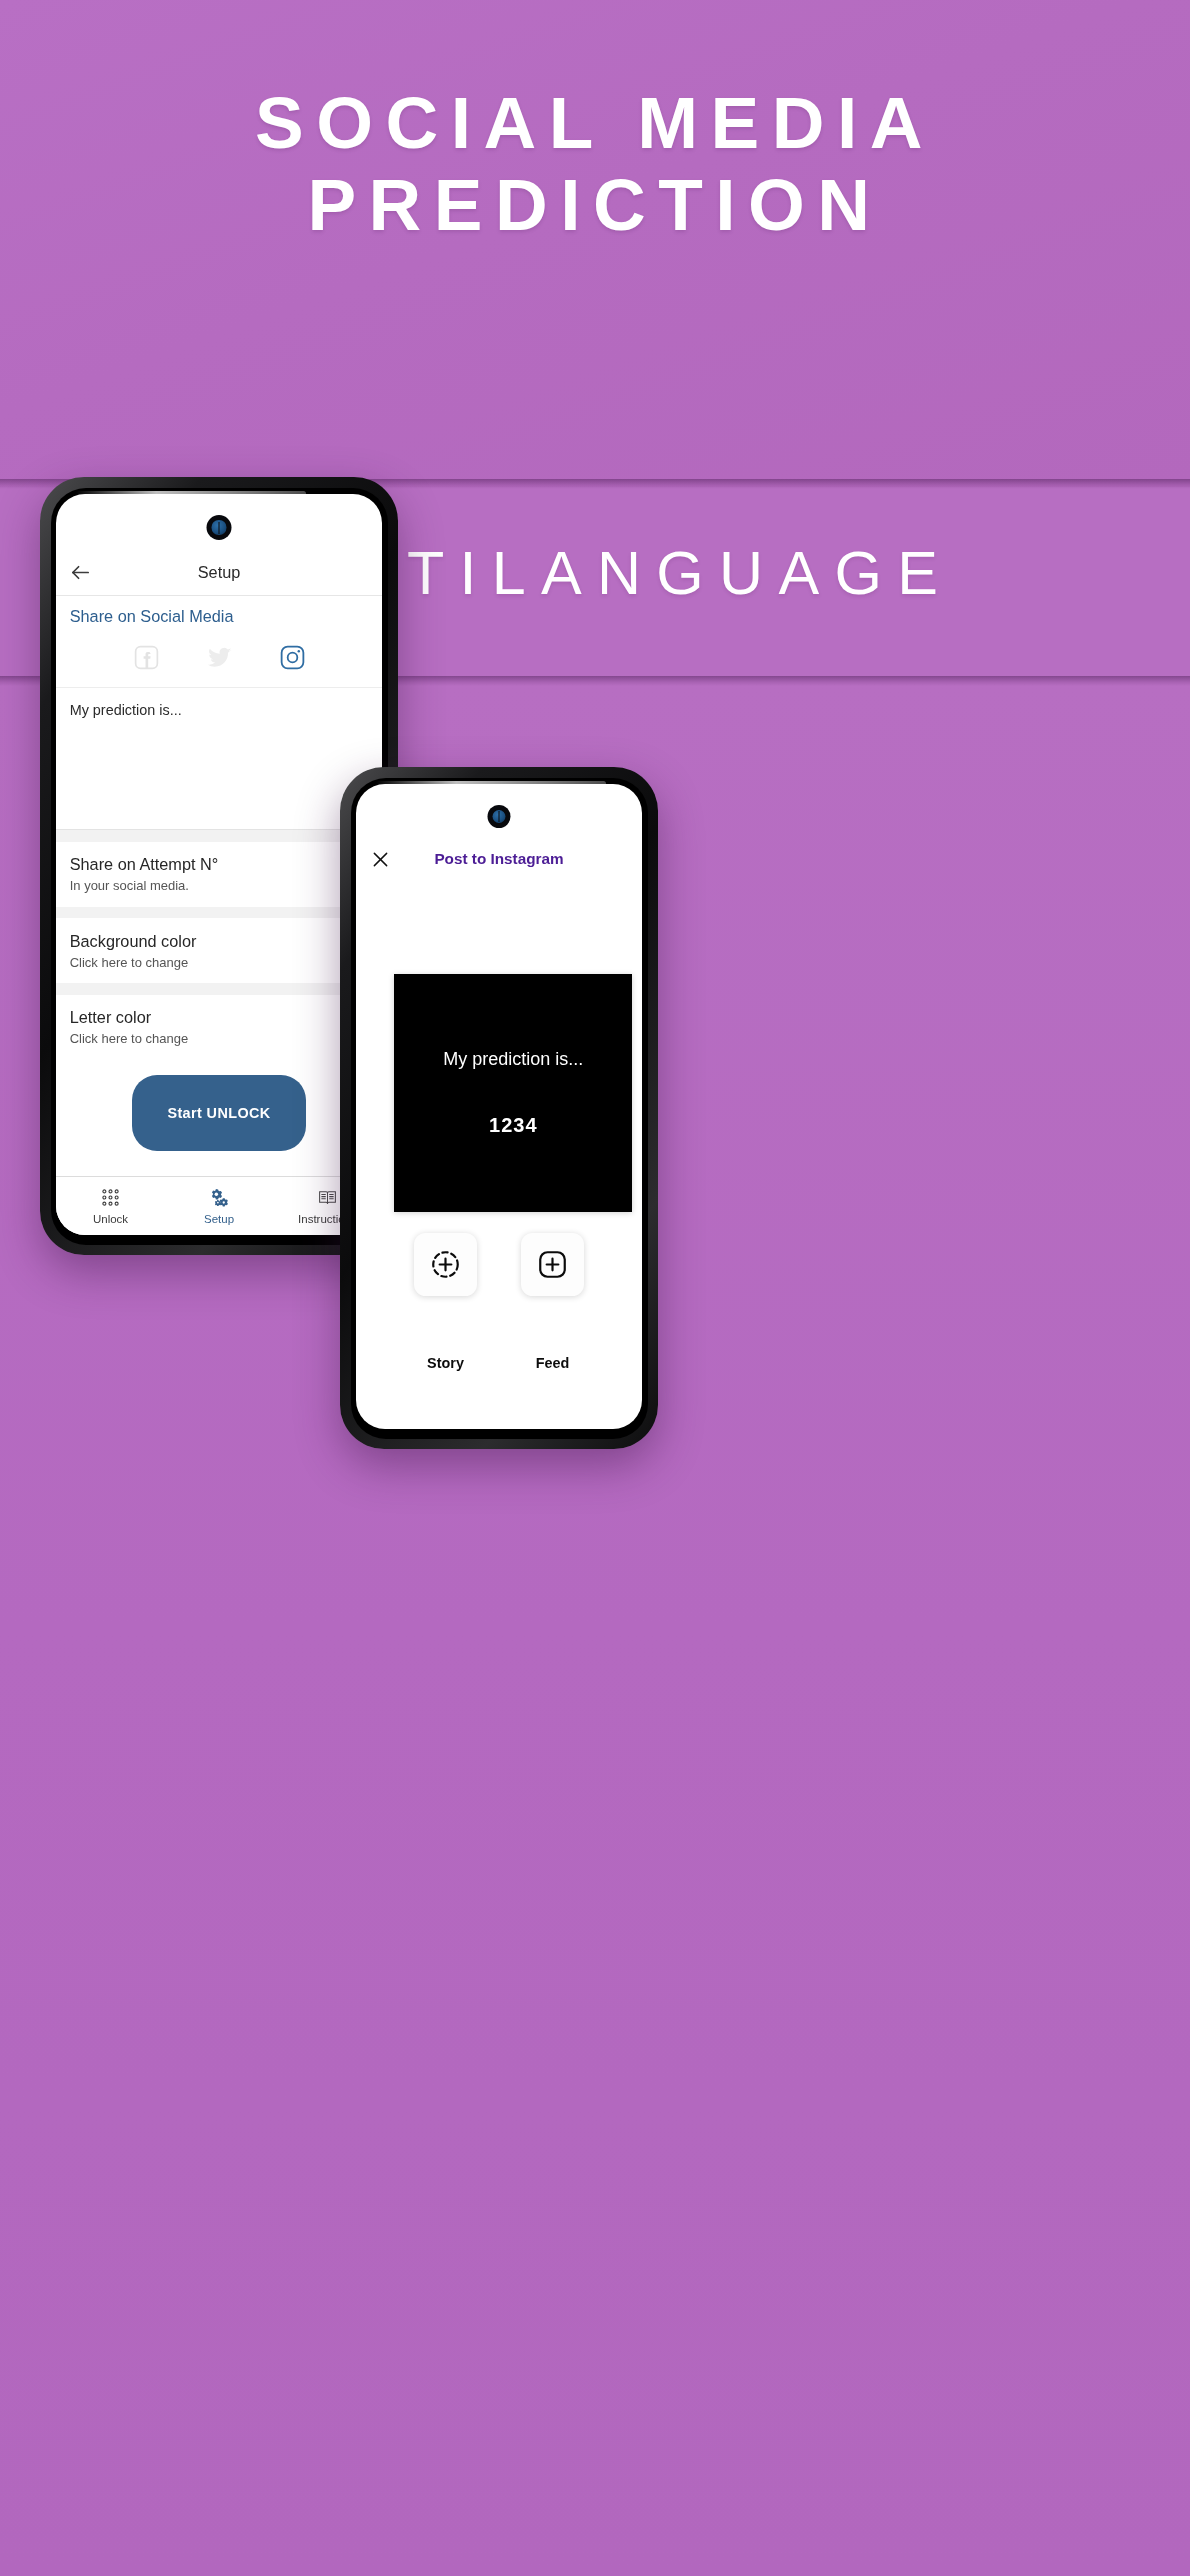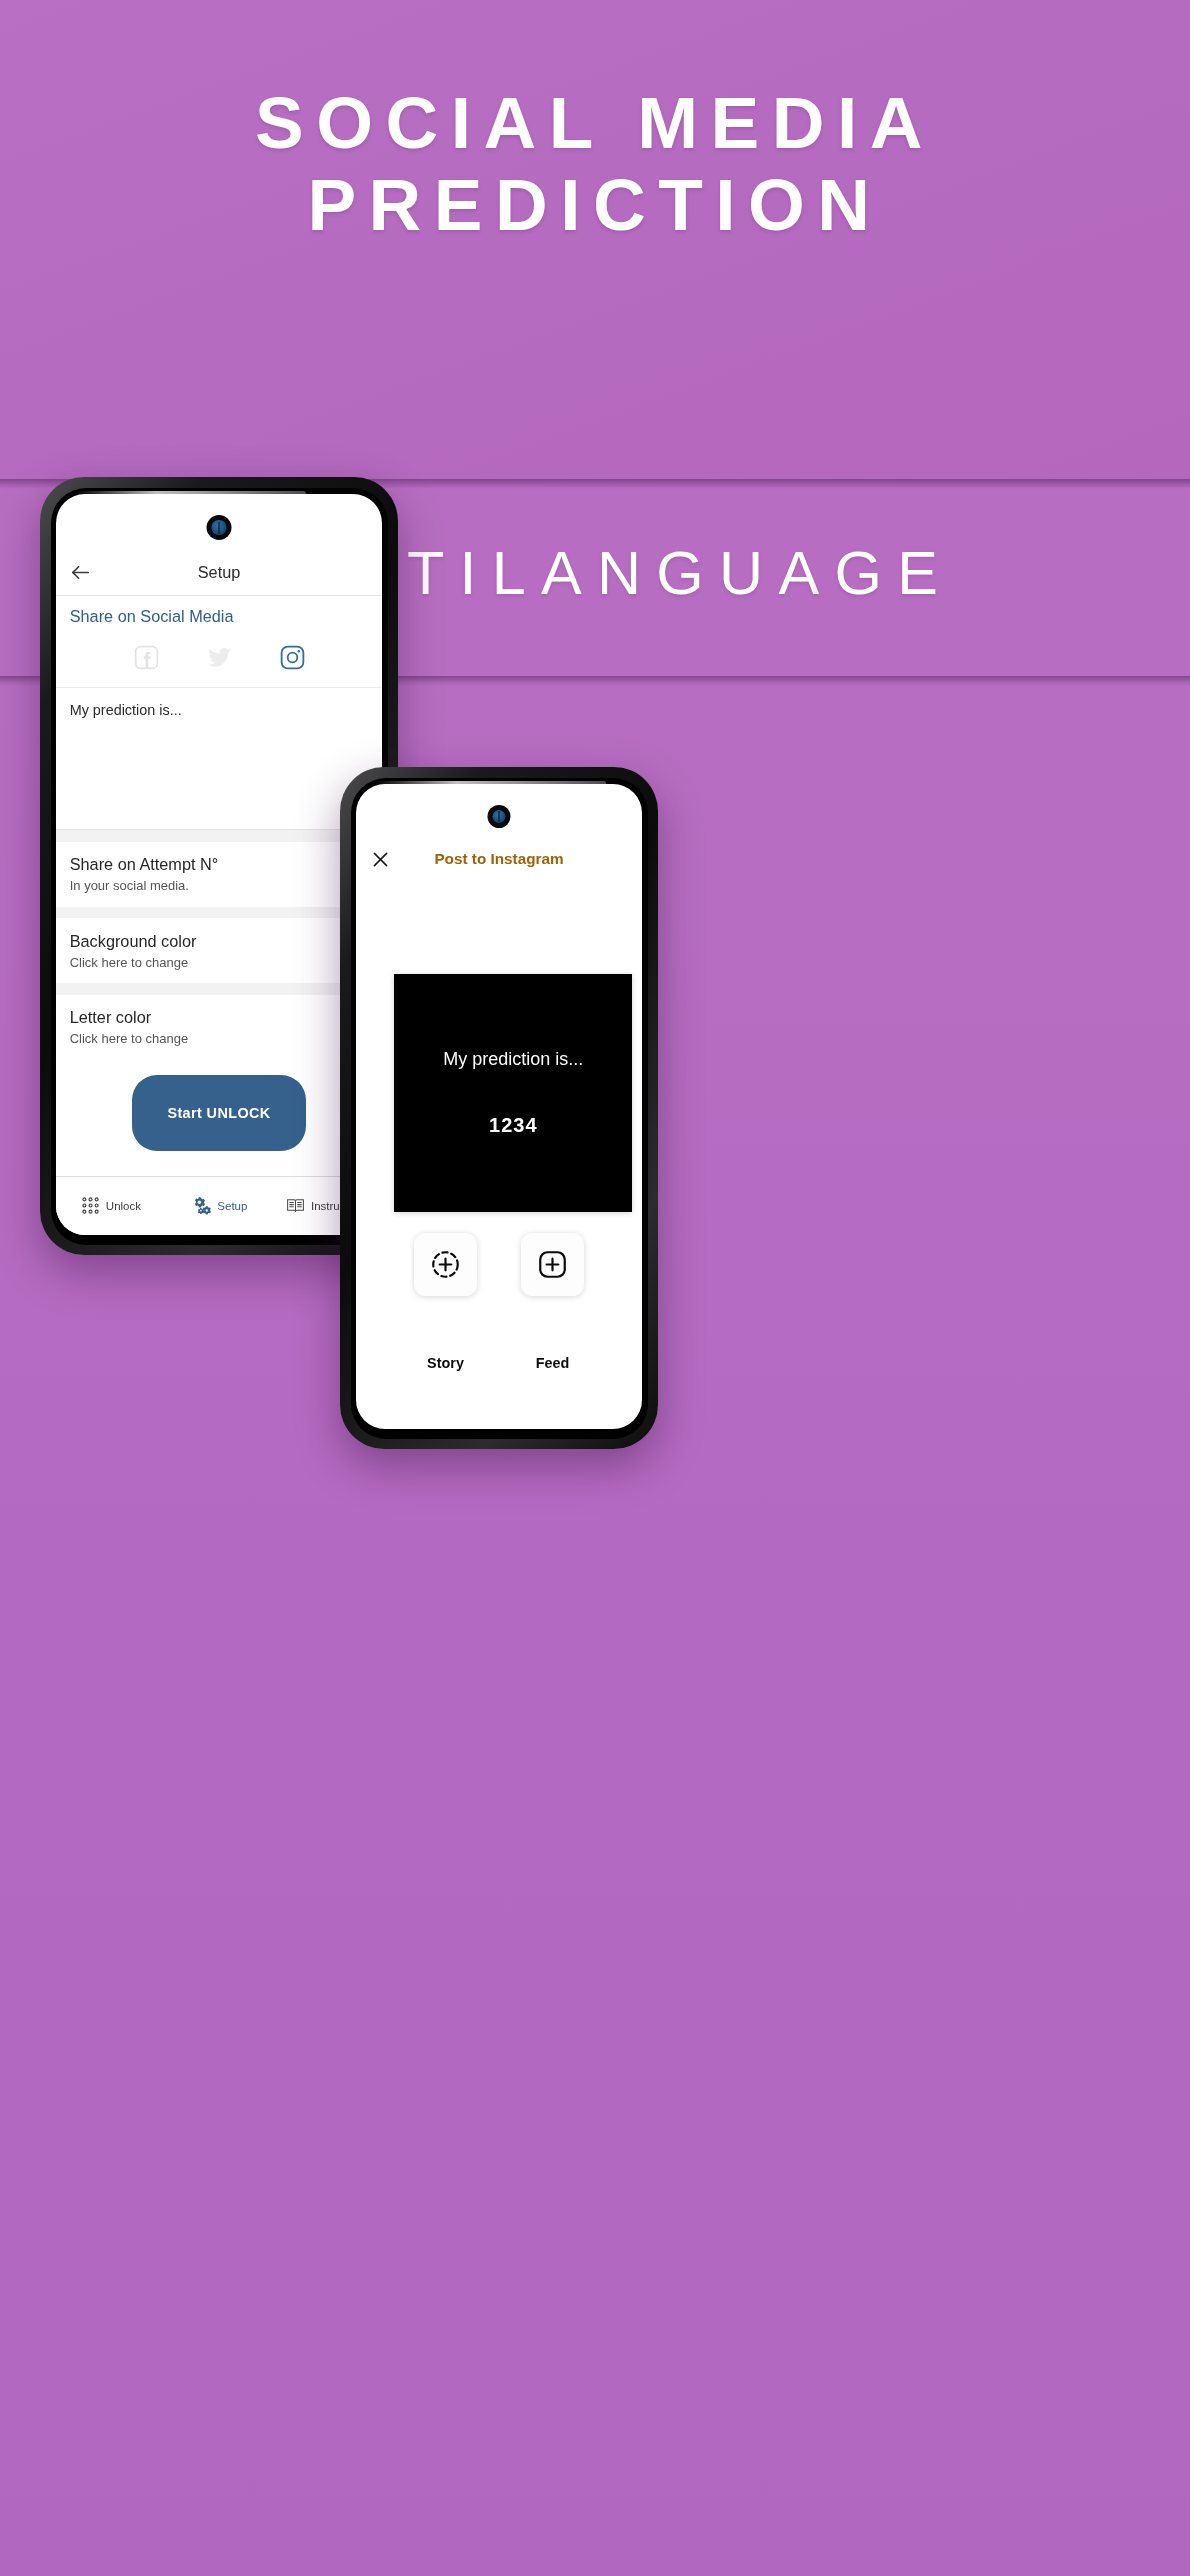--- a/index.html
+++ b/index.html
@@ -165,37 +165,37 @@
     padding: 30px 35px;
     letter-spacing: 0.4px;
     font-family: "Liberation Sans", sans-serif;
   }
 
   .tabbar {
     position: absolute; left: 0; bottom: 0; width: 100%;
     display: flex; border-top: 1px solid #dcdcdc; background: #fff;
     height: 59px;
   }
-  .tab { flex: 1; display: flex; flex-direction: row; align-items: center; justify-content: center; gap: 4.8px; }
+  .tab { flex: 1; display: flex; flex-direction: column; align-items: center; justify-content: center; gap: 4.8px; }
   .tab .t-label { font-size: 11.5px; color: #3c3c3c; }
   .tab.active .t-label { color: #35618c; }
 
   
   #phone2 { left: 340px; top: 767px; width: 318px; height: 682px; }
   #phone2 .camera { left: 50%; transform: translateX(-50%); top: 21px; width: 23px; height: 23px; }
   #phone2 .camera .lens { width: 13.4px; height: 13.4px; }
 
   .p2-appbar {
     position: absolute; left: 0; top: 54px; width: 100%; height: 42px;
     display: flex; align-items: center;
   }
   .p2-close { margin-left: 13.4px; width: 21px; height: 21px; }
   .p2-title {
     position: absolute; left: 0; width: 100%; text-align: center;
-    font-size: 15.3px; font-weight: bold; color: #a16207;
+    font-size: 15.3px; font-weight: bold; color: #4c1d95;
   }
 
   .preview-card {
     position: absolute; left: 38px; top: 190px;
     width: 238px; height: 238px;
     background: #000000;
     display: flex; flex-direction: column; align-items: center;
     justify-content: center; gap: 44px;
     box-shadow: 0 1px 5.8px rgba(0,0,0,0.18);
   }

